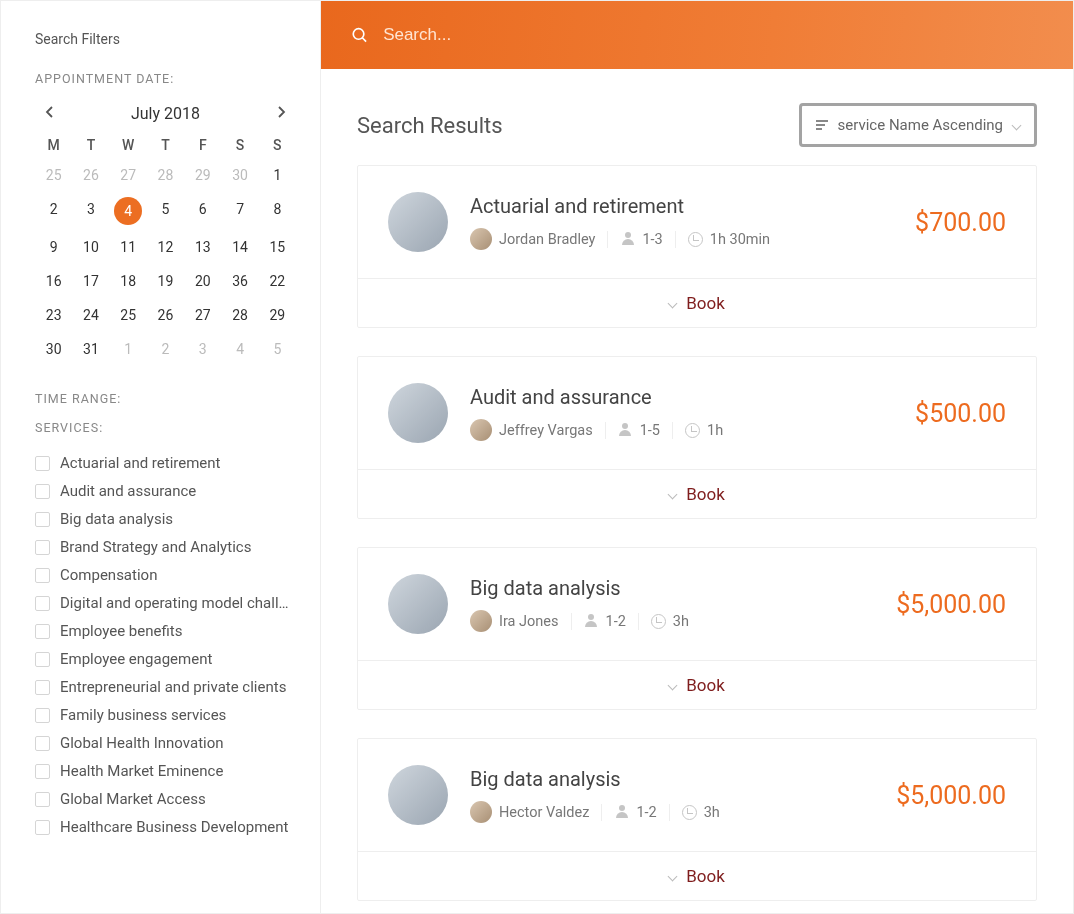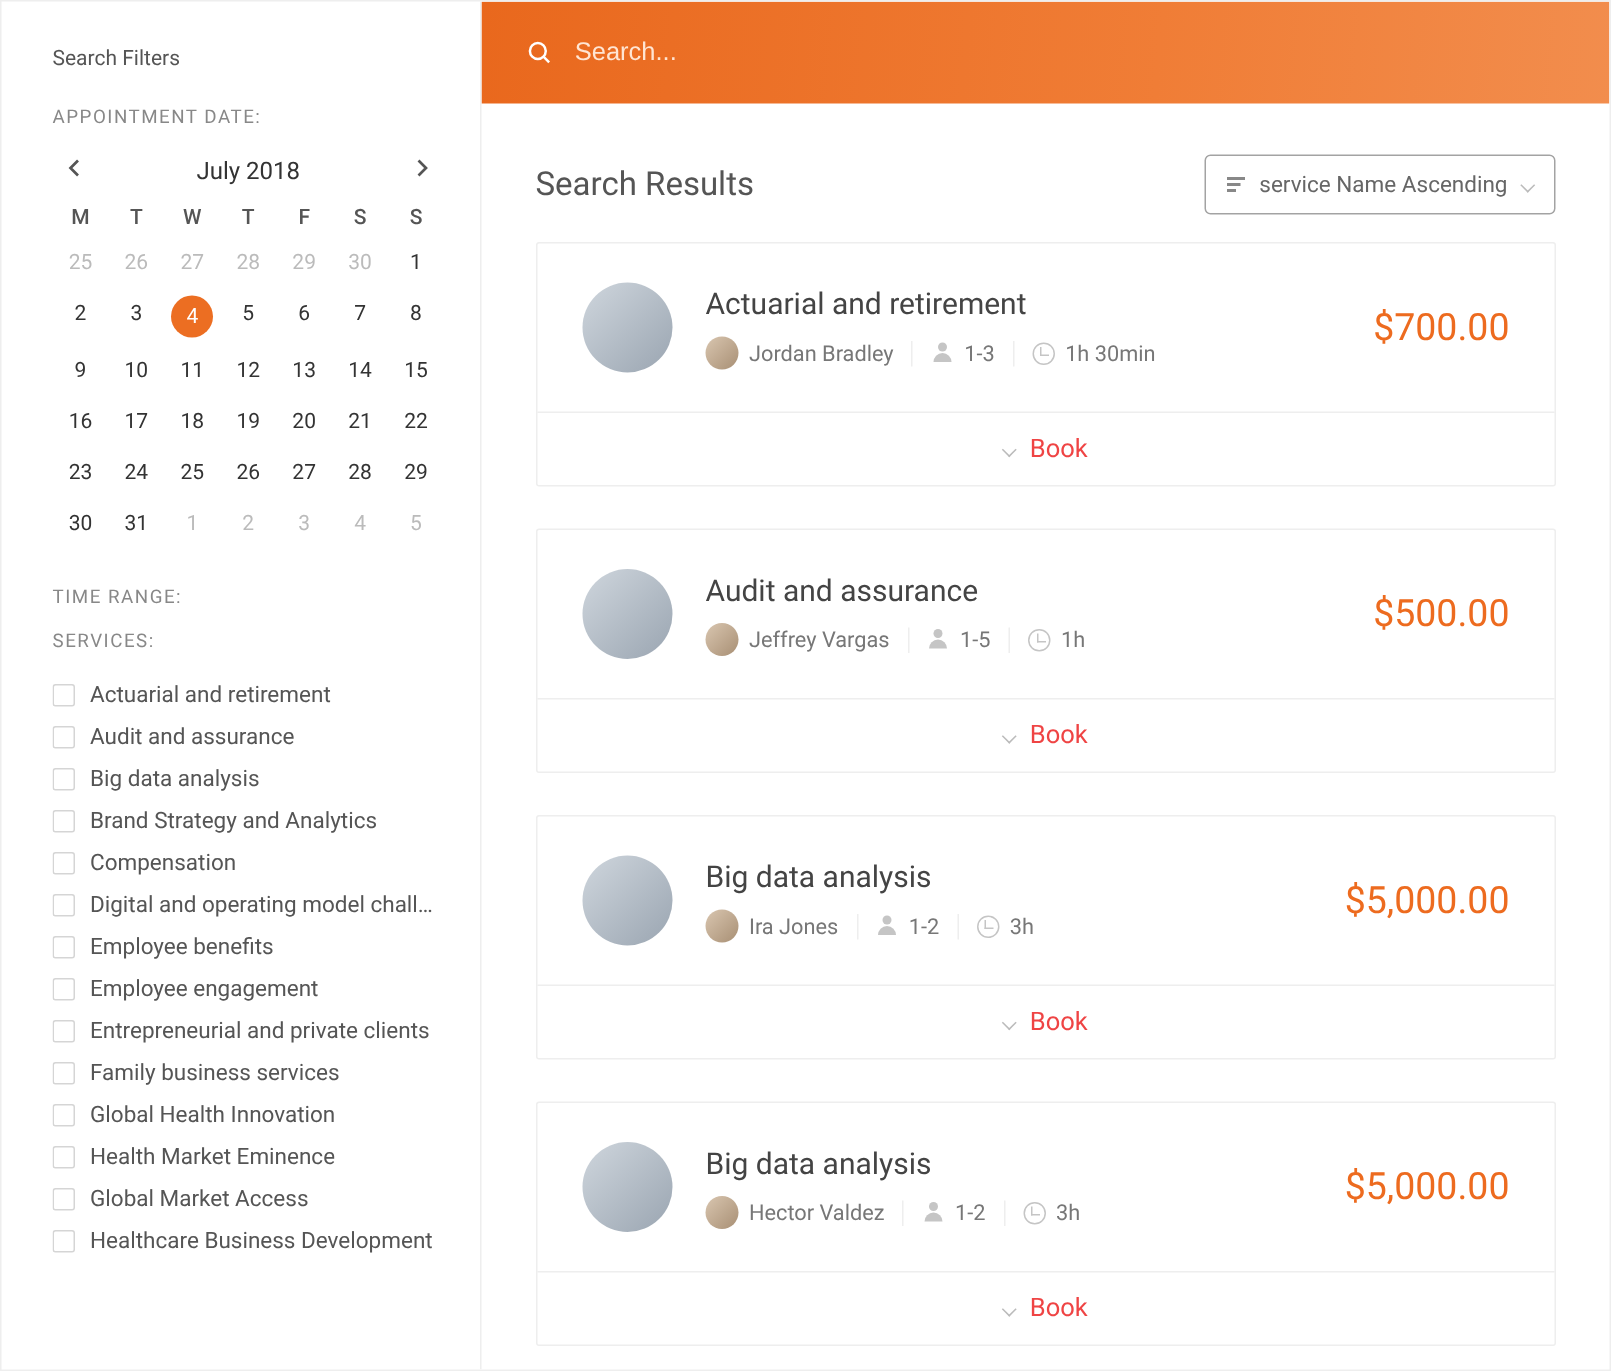--- a/index.html
+++ b/index.html
@@ -125,21 +125,21 @@
     justify-content: space-between;
     align-items: center;
     padding: 34px 36px 18px;
   }
   .results-head h2 {
     font-weight: 400;
     font-size: 22px;
     color: #555;
   }
   .sort-box {
-    border: 1px solid #a3a3a3;
+    border: 3px solid #a3a3a3;
     border-radius: 4px;
     padding: 10px 14px;
     font-size: 15px;
     color: #666;
     display: flex;
     align-items: center;
     gap: 10px;
     cursor: pointer;
   }
   .sort-icon { display:inline-flex; flex-direction:column; gap:2px; }
@@ -219,21 +219,21 @@
   .price {
     font-size: 25px;
     color: #ed6b1f;
     font-weight: 400;
   }
   .card-foot {
     border-top: 1px solid #eee;
     padding: 14px 0;
     text-align: center;
     font-size: 17px;
-    color: #ef4444;
+    color: #7f1d1d;
     cursor: pointer;
     display: flex;
     align-items: center;
     justify-content: center;
     gap: 10px;
   }
 </style>
 </head>
 <body>
 
@@ -283,21 +283,21 @@
         <div class="cal-day">11</div>
         <div class="cal-day">12</div>
         <div class="cal-day">13</div>
         <div class="cal-day">14</div>
         <div class="cal-day">15</div>
         <div class="cal-day">16</div>
         <div class="cal-day">17</div>
         <div class="cal-day">18</div>
         <div class="cal-day">19</div>
         <div class="cal-day">20</div>
-        <div class="cal-day">21</div>
+        <div class="cal-day">36</div>
         <div class="cal-day">22</div>
         <div class="cal-day">23</div>
         <div class="cal-day">24</div>
         <div class="cal-day">25</div>
         <div class="cal-day">26</div>
         <div class="cal-day">27</div>
         <div class="cal-day">28</div>
         <div class="cal-day">29</div>
         <div class="cal-day">30</div>
         <div class="cal-day">31</div>

